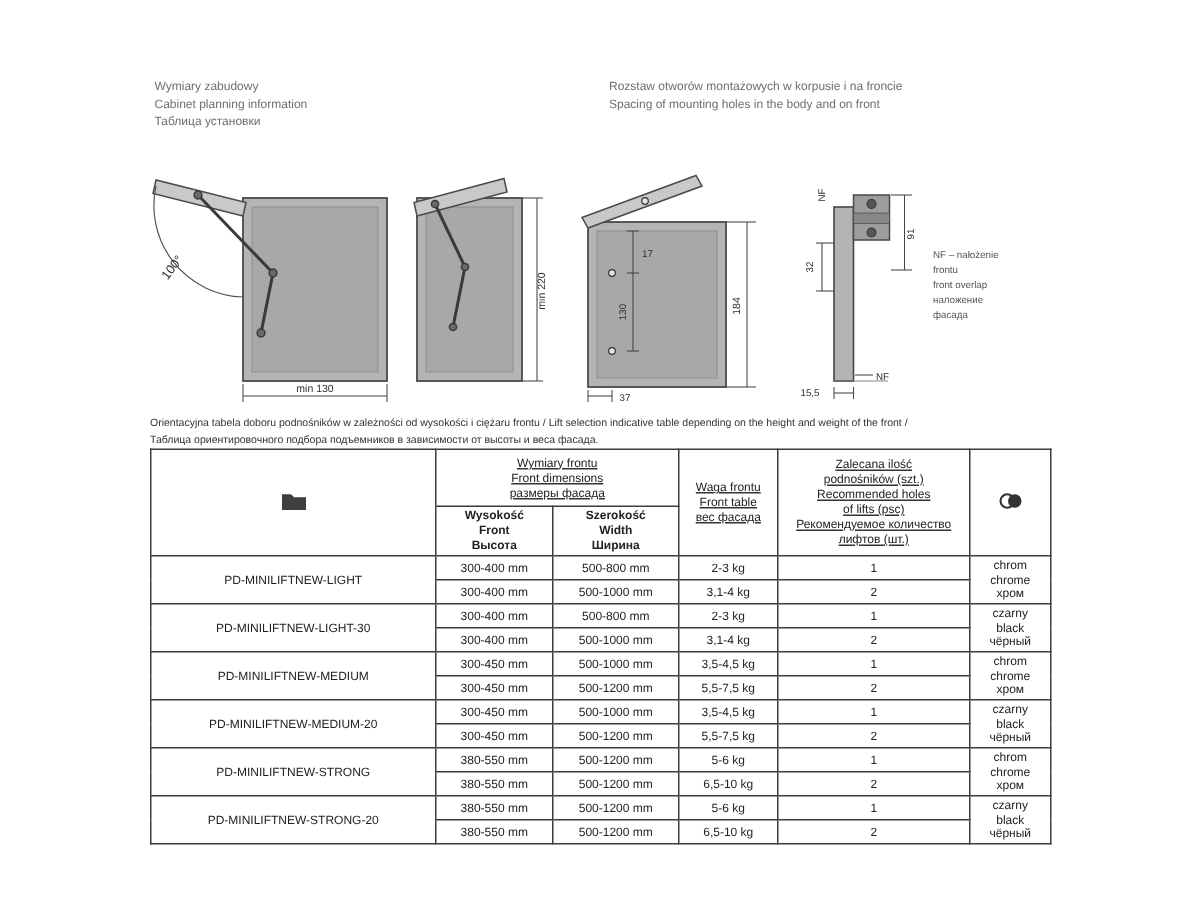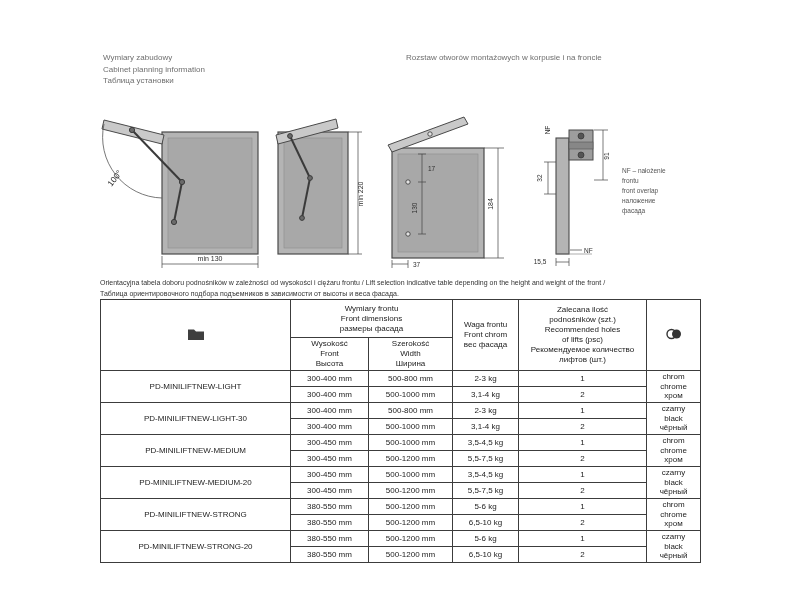--- a/index.html
+++ b/index.html
@@ -16,42 +16,43 @@
   #d4 { left:518px; top:116px; }
   .nf-legend { position:absolute; left:622px; top:166px; font-size:6.5px;
                line-height:1.55; color:#555; }
   .caption { position:absolute; left:100px; top:278px; width:620px;
              font-size:7px; line-height:1.5; color:#333; }
   table.sel { position:absolute; left:100px; top:299px; width:600px;
               border-collapse:collapse; table-layout:fixed; }
   .sel th, .sel td { border:1px solid #3c3c3c; text-align:center;
                      vertical-align:middle; font-size:8px; padding:1px 2px; color:#222; }
   .sel thead th { font-weight:normal; }
-  .sel thead tr.hr1 { height:38px; }
+  .sel thead tr.hr1 { height:38px;text-decoration:underline; }
   .sel thead tr.hr2 { height:28px; }
   .sel tbody tr { height:16px; }
   .th-3l { font-size:7.5px; line-height:1.25; }
   .th-6l { font-size:6.8px; line-height:1.25; }
-  .th-bold div { font-weight:normal; }
+  .th-bold div { font-weight:bold; }
   .td-product { font-weight:normal; font-size:8px; }
   .td-finish { font-size:7.5px; line-height:1.2; }
   svg text { font-family:"Liberation Sans", sans-serif; fill:#2e2e2e; }
 </style>
 </head>
 <body>
 
 <div class="page">
 
   <div class="hdr hdr-left">
     <div>Wymiary zabudowy</div>
     <div>Cabinet planning information</div>
     <div>Таблица установки</div>
   </div>
   <div class="hdr hdr-right">
     <div>Rozstaw otworów montażowych w korpusie i na froncie</div>
+    <div>Spacing of mounting holes in the body and on front</div>
   </div>
 
   <svg id="d1" class="diag" width="168" height="156" viewBox="0 0 168 156">
     <g>
       <rect x="64" y="16" width="96" height="122" fill="#b4b4b4" stroke="#4a4a4a" stroke-width="1.2"></rect>
       <rect x="70" y="22" width="84" height="110" fill="#a8a8a8" stroke="#8c8c8c" stroke-width="0.6"></rect>
     </g>
     <polygon points="64,28 4,13 6,4 66,19" fill="#c9c9c9" stroke="#4a4a4a" stroke-width="1"></polygon>
     <g stroke="#3a3a3a" stroke-width="2" fill="#6a6a6a">
       <line x1="34" y1="14" x2="84" y2="66"></line>
@@ -186,21 +187,21 @@
             <path d="M1 2.5 L7 2.5 L9 4.5 L17 4.5 L17 13 L1 13 Z" fill="#3f3f3f"></path>
           </svg>
         </th>
         <th colspan="2" class="th-3l">
           <div>Wymiary frontu</div>
           <div>Front dimensions</div>
           <div>размеры фасада</div>
         </th>
         <th rowspan="2" class="th-3l">
           <div>Waga frontu</div>
-          <div>Front chrom</div>
+          <div>Front table</div>
           <div>вес фасада</div>
         </th>
         <th rowspan="2" class="th-6l">
           <div>Zalecana ilość</div>
           <div>podnośników (szt.)</div>
           <div>Recommended holes</div>
           <div>of lifts (psc)</div>
           <div>Рекомендуемое количество</div>
           <div>лифтов (шт.)</div>
         </th>

